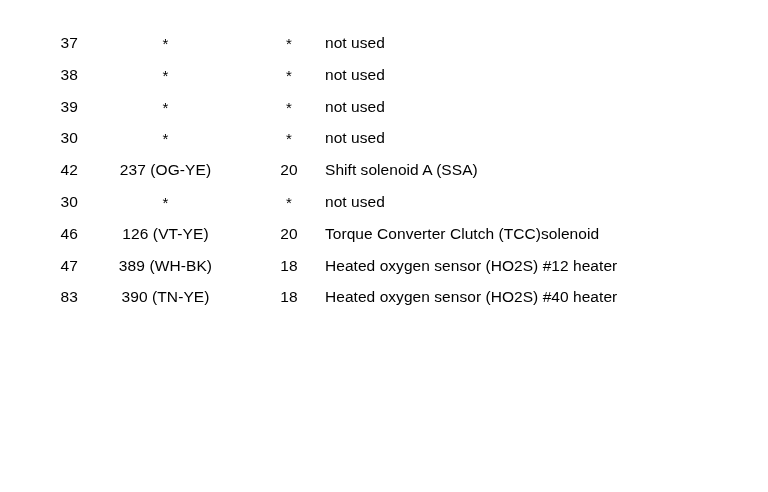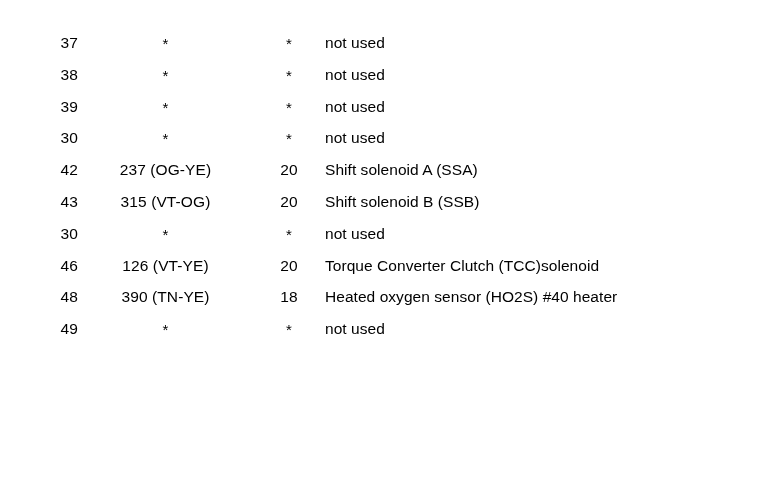--- a/index.html
+++ b/index.html
@@ -124,53 +124,47 @@
       </tr>
 
 
       <tr>
         <td class="c-pin">42</td>
         <td class="c-wire">237 (OG-YE)</td>
         <td class="c-gauge">20</td>
         <td class="c-desc">Shift solenoid A (SSA)</td>
       </tr>
 
-      <tr>
-        <td class="c-pin">43</td>
-        <td class="c-wire">315 (VT-OG)</td>
-        <td class="c-gauge">20</td>
-        <td class="c-desc">Shift solenoid B (SSB)</td>
-      </tr>
 
       <tr>
         <td class="c-pin">30</td>
         <td class="c-wire"><span class="asterisk">*</span></td>
         <td class="c-gauge"><span class="asterisk">*</span></td>
         <td class="c-desc">not used</td>
       </tr>
 
 
       <tr>
         <td class="c-pin">46</td>
         <td class="c-wire">126 (VT-YE)</td>
         <td class="c-gauge">20</td>
         <td class="c-desc">Torque Converter Clutch (TCC)solenoid</td>
       </tr>
 
+      <tr>
+        <td class="c-pin">47</td>
+        <td class="c-wire">389 (WH-BK)</td>
+        <td class="c-gauge">18</td>
+        <td class="c-desc">Heated oxygen sensor (HO2S) #12 heater</td>
+      </tr>
 
       <tr>
-        <td class="c-pin">48</td>
+        <td class="c-pin">83</td>
         <td class="c-wire">390 (TN-YE)</td>
         <td class="c-gauge">18</td>
         <td class="c-desc">Heated oxygen sensor (HO2S) #40 heater</td>
       </tr>
 
-      <tr>
-        <td class="c-pin">49</td>
-        <td class="c-wire"><span class="asterisk">*</span></td>
-        <td class="c-gauge"><span class="asterisk">*</span></td>
-        <td class="c-desc">not used</td>
-      </tr>
 
 
     </tbody>
   </table>
 </div>
 
 </body></html>

